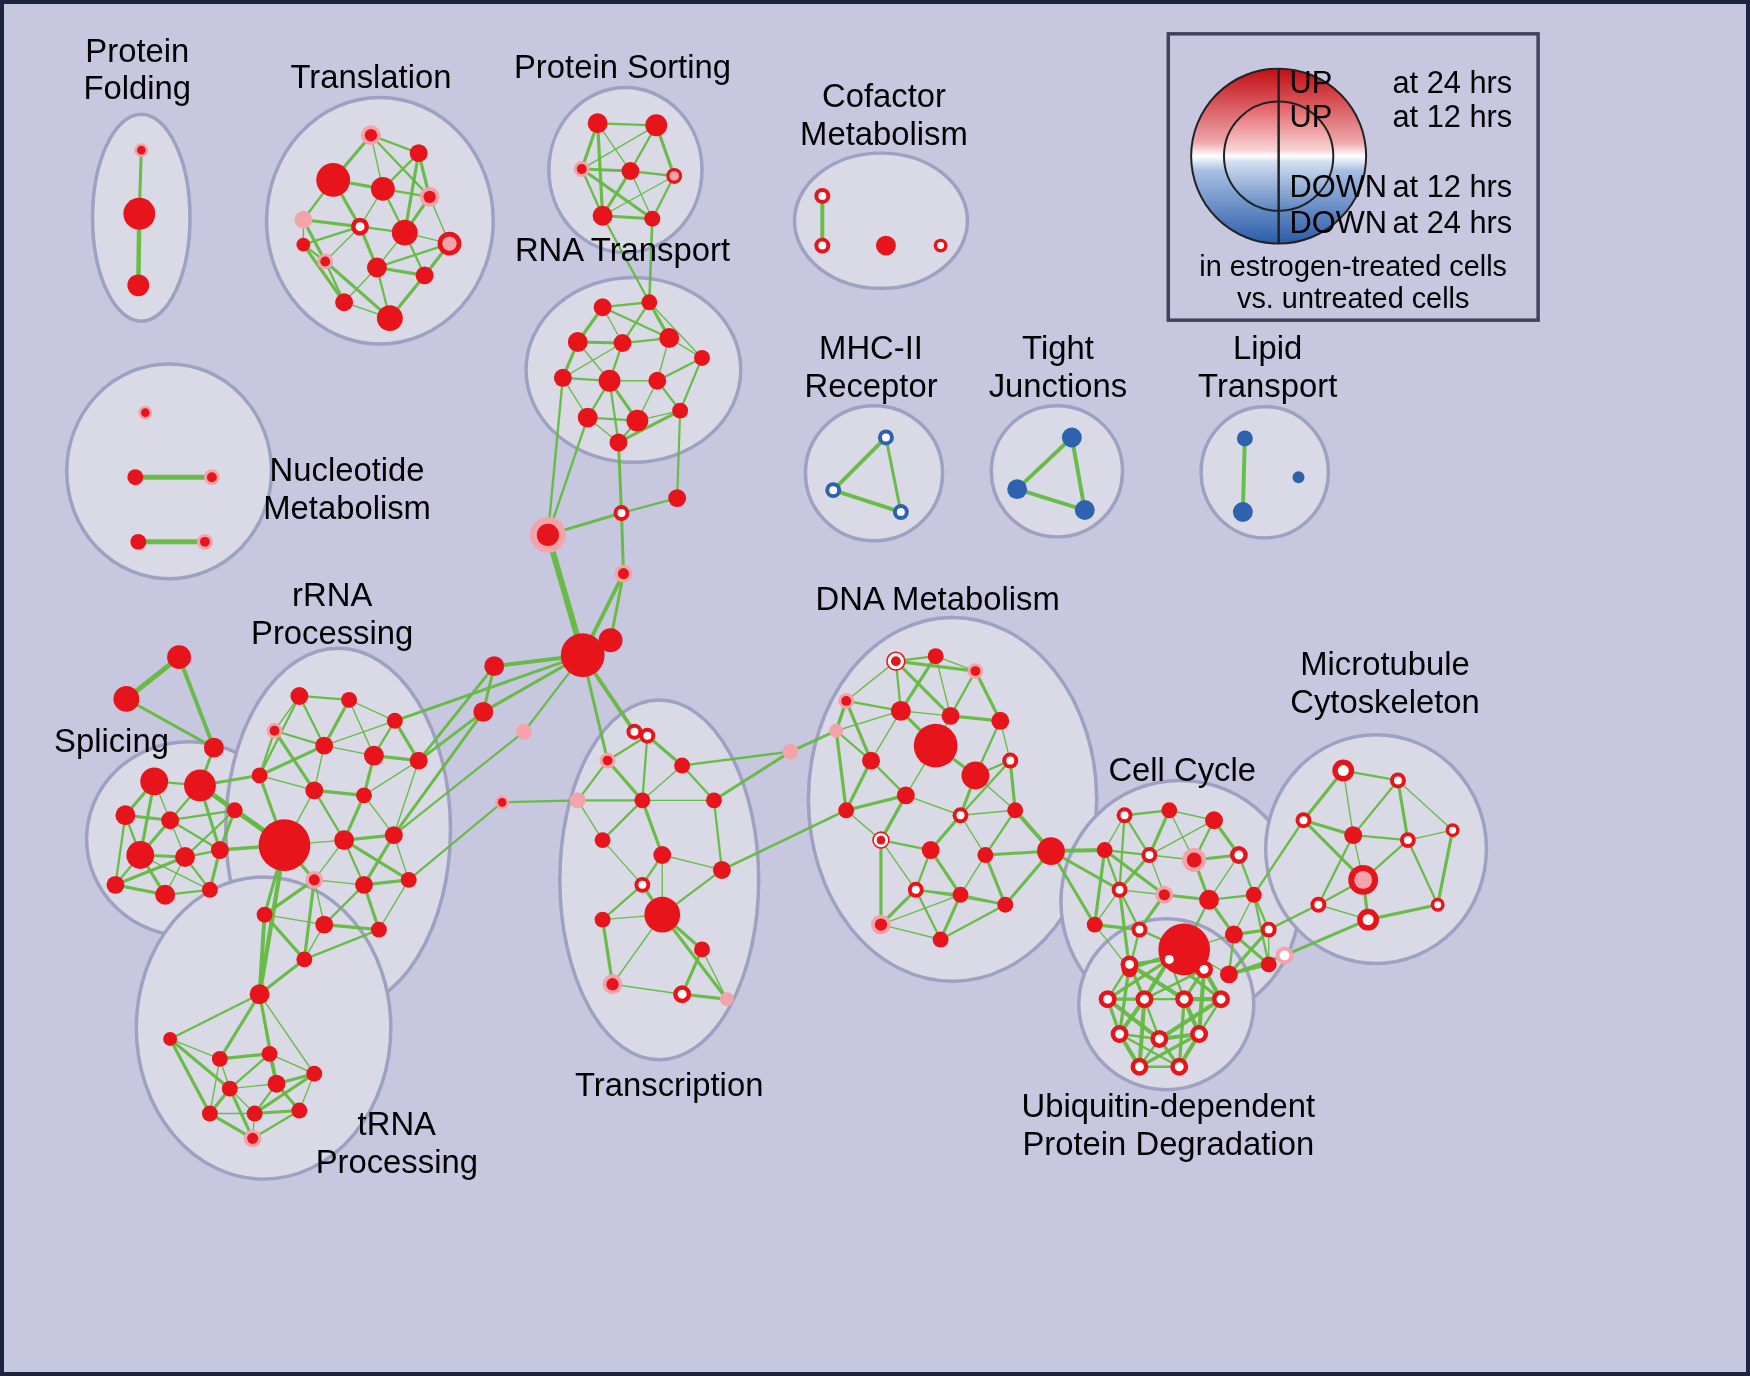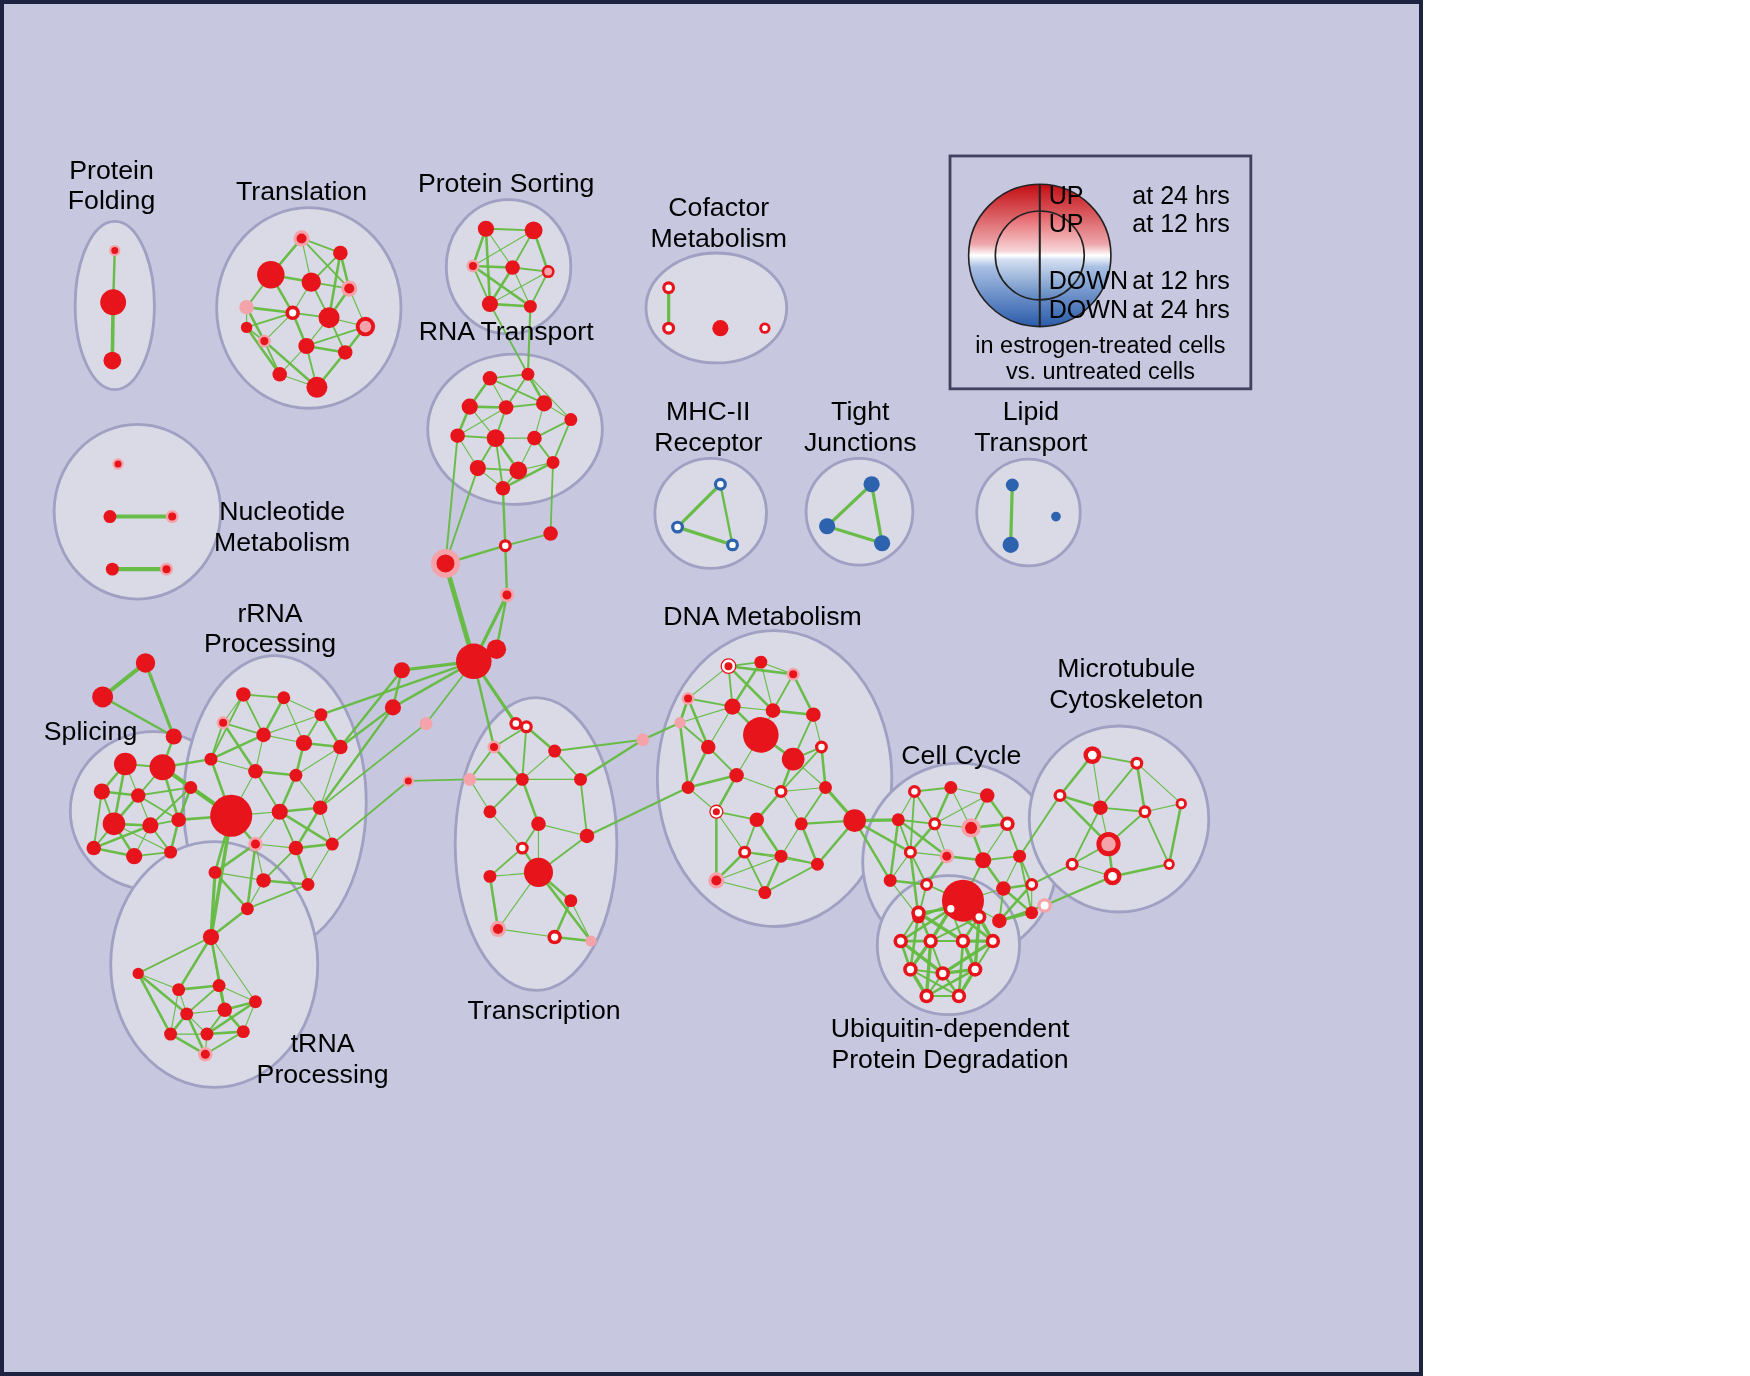--- a/index.html
+++ b/index.html
@@ -1,19 +1,19 @@
 <!DOCTYPE html>
 <html><head>
 <meta charset="utf-8">
 <style>
   html, body { margin: 0; padding: 0; }
   body { width: 1750px; height: 1376px; background: #ffffff; overflow: hidden; }
   .figure {
     position: relative;
-    width: 1423px; height: 1376px;
+    width: 1750px; height: 1376px;
     background: #c7c8e0;
     border: 4px solid #1d2340;
     box-sizing: border-box;
   }
   svg { display: block; width: 100%; height: 100%; }
   text { font-family: "Liberation Sans", sans-serif; fill: #000000; }
   .legend-row-label { font-size: 31px; }
   .legend-row-time { font-size: 31px; }
   .legend-caption { font-size: 29px; }
 </style>

